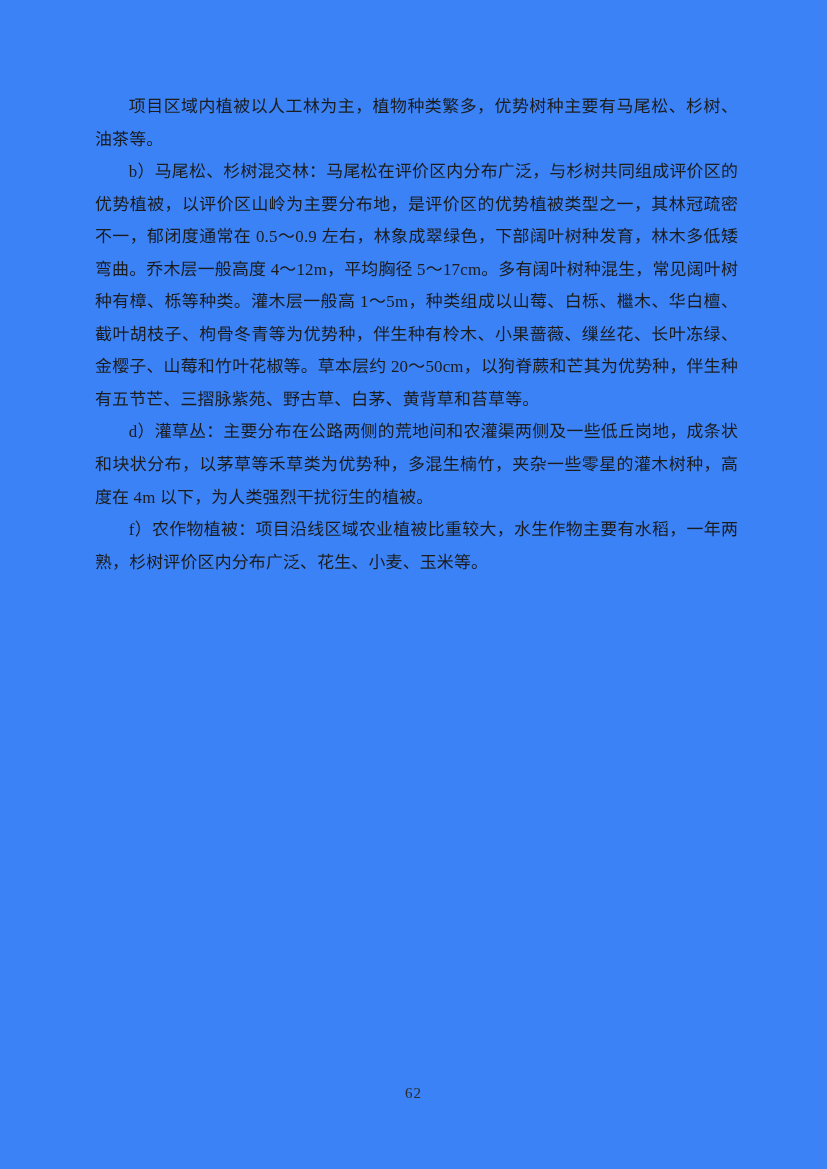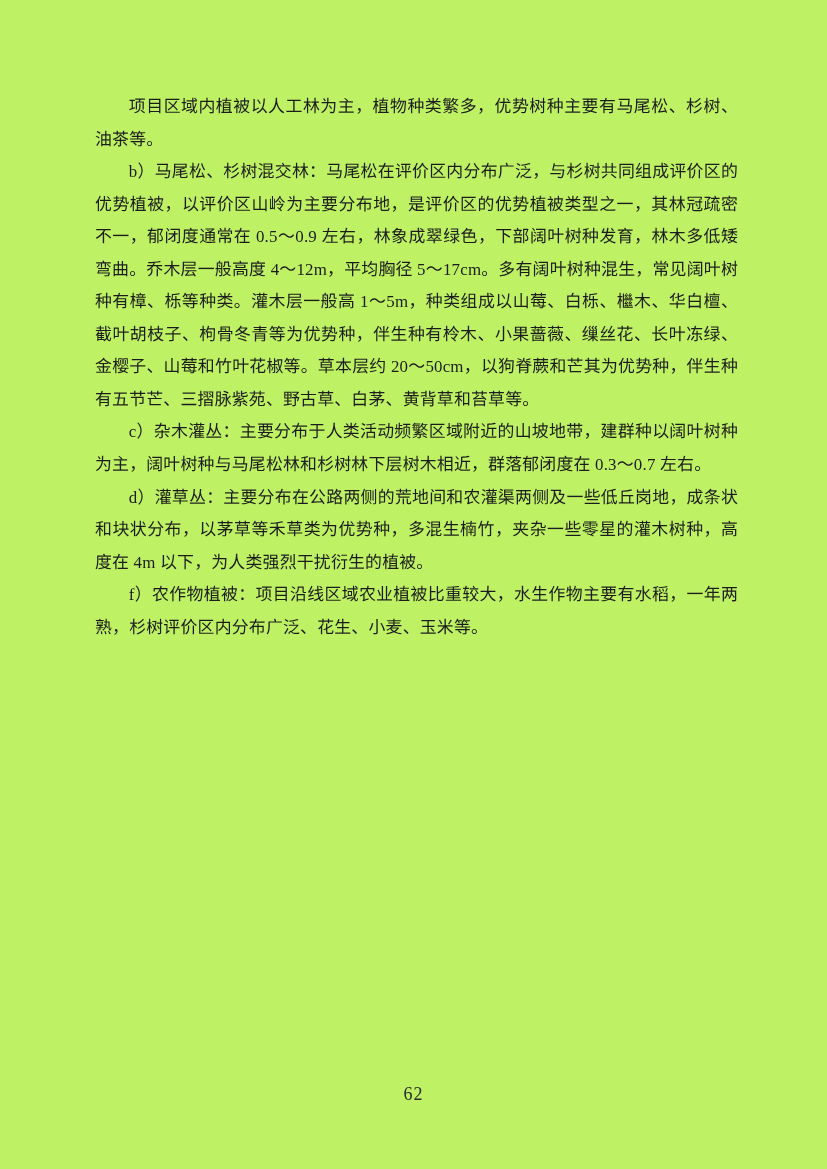--- a/index.html
+++ b/index.html
@@ -13,21 +13,21 @@
     position: relative;
     overflow: hidden;
     font-family: "Liberation Serif", "DejaVu Serif", serif;
   }
   .page {
     position: absolute;
     left: 0;
     top: 0;
     width: 827px;
     height: 1169px;
-    background: #bef264;
+    background: #3b82f6;
   }
   .content {
     position: absolute;
     left: 95px;
     top: 91px;
     width: 643px;
     color: #1c1c1c;
     font-size: 16.9px;
     line-height: 32.55px;
     text-align: justify;
@@ -40,33 +40,32 @@
     letter-spacing: 0.2px;
   }
   .footer {
     position: absolute;
     left: 0;
     top: 1084px;
     width: 827px;
     text-align: center;
   }
   .pagenum {
-    font-size: 18px;
+    font-size: 15px;
     color: #2a2a2a;
     letter-spacing: 1px;
     margin-top: 30px;
   }
 </style>
 </head>
 <body>
 
 <div class="page">
   <div class="content">
     <p class="para">项目区域内植被以人工林为主，植物种类繁多，优势树种主要有马尾松、杉树、油茶等。</p>
     <p class="para">b）马尾松、杉树混交林：马尾松在评价区内分布广泛，与杉树共同组成评价区的优势植被，以评价区山岭为主要分布地，是评价区的优势植被类型之一，其林冠疏密不一，郁闭度通常在 0.5～0.9 左右，林象成翠绿色，下部阔叶树种发育，林木多低矮弯曲。乔木层一般高度 4～12m，平均胸径 5～17cm。多有阔叶树种混生，常见阔叶树种有樟、栎等种类。灌木层一般高 1～5m，种类组成以山莓、白栎、檵木、华白檀、截叶胡枝子、枸骨冬青等为优势种，伴生种有柃木、小果蔷薇、缫丝花、长叶冻绿、金樱子、山莓和竹叶花椒等。草本层约 20～50cm，以狗脊蕨和芒其为优势种，伴生种有五节芒、三摺脉紫苑、野古草、白茅、黄背草和苔草等。</p>
-    <p class="para">c）杂木灌丛：主要分布于人类活动频繁区域附近的山坡地带，建群种以阔叶树种为主，阔叶树种与马尾松林和杉树林下层树木相近，群落郁闭度在 0.3～0.7 左右。</p>
     <p class="para">d）灌草丛：主要分布在公路两侧的荒地间和农灌渠两侧及一些低丘岗地，成条状和块状分布，以茅草等禾草类为优势种，多混生楠竹，夹杂一些零星的灌木树种，高度在 4m 以下，为人类强烈干扰衍生的植被。</p>
     <p class="para">f）农作物植被：项目沿线区域农业植被比重较大，水生作物主要有水稻，一年两熟，杉树评价区内分布广泛、花生、小麦、玉米等。</p>
   </div>
   <div class="footer">
     <span class="pagenum">62</span>
   </div>
 </div>
 
 </body></html>

